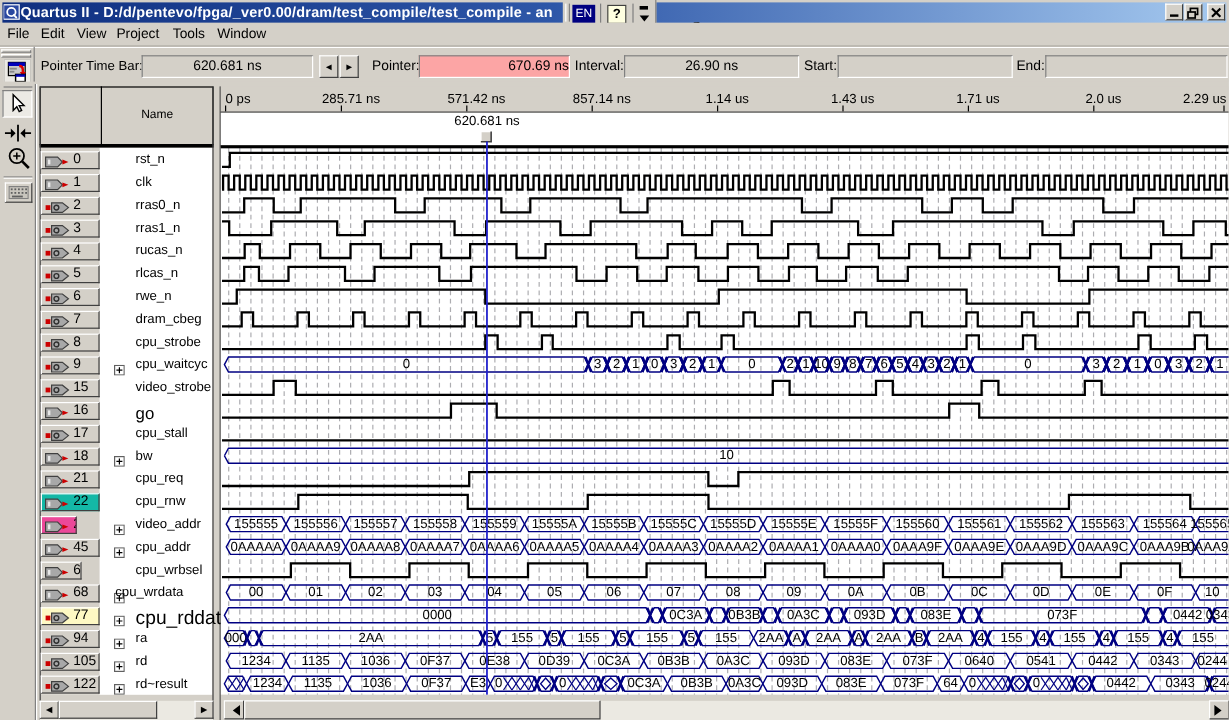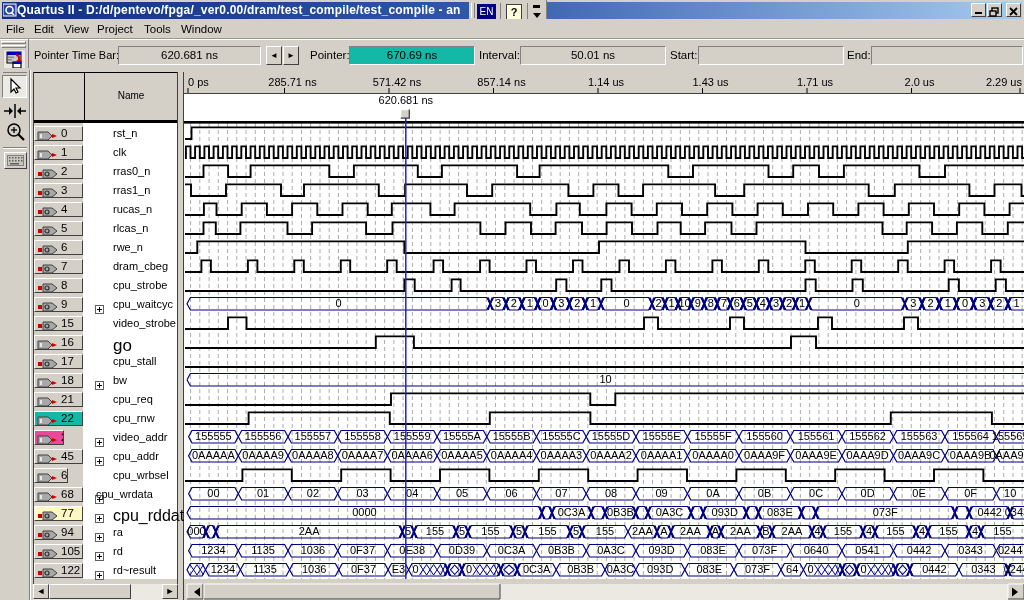--- a/index.html
+++ b/index.html
@@ -58,23 +58,23 @@
       <path d="M15,10 l-2.6,0 l2.6,3.6 l2.6,-3.6 z" fill="#dd0000"></path>
       <rect x="9" y="12" width="8" height="6" fill="#fff" stroke="#000" stroke-width="1.2"></rect>
       <rect x="9" y="12" width="8" height="2" fill="#0000bb"></rect>
     </svg></div>
 <div style="position:absolute;left:28px;top:39px;width:1px;height:32px;background:#808080"></div>
 <div style="position:absolute;left:34px;top:49px;font-size:11px">Pointer Time Bar:</div>
 <div style="position:absolute;left:118px;top:46px;width:143px;height:19px;background:#d4d0c8;border-top:1px solid #808080;border-left:1px solid #808080;border-bottom:1px solid #fff;border-right:1px solid #fff;box-sizing:border-box;text-align:center;font-size:11.5px;line-height:17px">620.681 ns</div>
 <div style="position:absolute;left:266px;top:46px;width:16px;height:19px;background:#d4d0c8;border:1px solid #fff;border-bottom-color:#404040;border-right-color:#404040;box-sizing:border-box;text-align:center;font-size:8px;line-height:17px">◄</div>
 <div style="position:absolute;left:283px;top:46px;width:16px;height:19px;background:#d4d0c8;border:1px solid #fff;border-bottom-color:#404040;border-right-color:#404040;box-sizing:border-box;text-align:center;font-size:8px;line-height:17px">►</div>
 <div style="position:absolute;left:310px;top:49px;font-size:11.5px">Pointer:</div>
-<div style="position:absolute;left:349px;top:46px;width:126px;height:19px;background:#14b8a6;border-top:1px solid #808080;border-left:1px solid #808080;border-bottom:1px solid #fff;border-right:1px solid #fff;box-sizing:border-box;text-align:center;font-size:11.5px;line-height:17px">670.69 ns</div>
+<div style="position:absolute;left:349px;top:46px;width:126px;height:19px;background:#fca5a5;border-top:1px solid #808080;border-left:1px solid #808080;border-bottom:1px solid #fff;border-right:1px solid #fff;box-sizing:border-box;text-align:right;font-size:11.5px;line-height:17px">670.69 ns</div>
 <div style="position:absolute;left:479px;top:49px;font-size:11.5px">Interval:</div>
-<div style="position:absolute;left:520px;top:46px;width:146px;height:19px;background:#d4d0c8;border-top:1px solid #808080;border-left:1px solid #808080;border-bottom:1px solid #fff;border-right:1px solid #fff;box-sizing:border-box;text-align:center;font-size:11.5px;line-height:17px">50.01 ns</div>
+<div style="position:absolute;left:520px;top:46px;width:146px;height:19px;background:#d4d0c8;border-top:1px solid #808080;border-left:1px solid #808080;border-bottom:1px solid #fff;border-right:1px solid #fff;box-sizing:border-box;text-align:center;font-size:11.5px;line-height:17px">26.90 ns</div>
 <div style="position:absolute;left:670px;top:49px;font-size:11.5px">Start:</div>
 <div style="position:absolute;left:698px;top:46px;width:146px;height:19px;background:#d4d0c8;border-top:1px solid #808080;border-left:1px solid #808080;border-bottom:1px solid #fff;border-right:1px solid #fff;box-sizing:border-box;text-align:center;font-size:11.5px;line-height:17px"></div>
 <div style="position:absolute;left:847px;top:49px;font-size:11.5px">End:</div>
 <div style="position:absolute;left:871px;top:46px;width:152px;height:19px;background:#d4d0c8;border-top:1px solid #808080;border-left:1px solid #808080;border-bottom:1px solid #fff;border-right:1px solid #fff;box-sizing:border-box;text-align:center;font-size:11.5px;line-height:17px"></div>
 
 <div style="position:absolute;left:0;top:68px;width:32px;height:532px;background:#d4d0c8"></div>
 <div style="position:absolute;left:29px;top:70px;width:1px;height:530px;background:#808080"></div>
 <div style="position:absolute;left:30px;top:70px;width:1px;height:530px;background:#fff"></div>
 <div style="position:absolute;left:3px;top:72px;width:24px;height:1px;background:#808080"></div>
 <div style="position:absolute;left:2px;top:75px;width:25px;height:23px;background:#eceae5;border:1px solid #808080;border-bottom-color:#fff;border-right-color:#fff;box-sizing:border-box">
@@ -231,21 +231,21 @@
   </div>
 <div style="position:absolute;left:113px;top:316.5px;font-size:11px;color:#000">video_strobe</div>
 <div style="position:absolute;left:34px;top:334.5px;width:49px;height:15.5px;background:#d4d0c8;border-top:1px solid #fff;border-left:1px solid #fff;border-right:1px solid #404040;border-bottom:1px solid #404040;box-sizing:border-box;overflow:hidden;white-space:nowrap">
 <span style="position:absolute;left:2px;top:1px"><svg width="22" height="12" viewBox="0 0 22 12">
         <path d="M1,2 h10 l4,4 l-4,4 h-10 z" fill="#a8a8a8" stroke="#404040" stroke-width="1"></path>
         <rect x="3" y="4" width="2" height="4" fill="#e8e8e8"></rect>
         <path d="M15,4 l5,2 l-5,2 z" fill="#cc0000"></path>
       </svg></span>
 <span style="position:absolute;left:26px;top:0.5px;font-size:11.5px">16</span>
   </div>
-<div style="position:absolute;left:113px;top:335.5px;font-size:17px;color:#000">go</div>
+<div style="position:absolute;left:113px;top:335.5px;font-size:14px;color:#000">go</div>
 <div style="position:absolute;left:34px;top:353.5px;width:49px;height:15.5px;background:#d4d0c8;border-top:1px solid #fff;border-left:1px solid #fff;border-right:1px solid #404040;border-bottom:1px solid #404040;box-sizing:border-box;overflow:hidden;white-space:nowrap">
 <span style="position:absolute;left:2px;top:1px"><svg width="22" height="12" viewBox="0 0 22 12">
         <rect x="1" y="4" width="4" height="4" fill="#cc0000"></rect>
         <path d="M6,2 h9 l5,4 l-5,4 h-9 z" fill="#a8a8a8" stroke="#404040" stroke-width="1"></path>
         <circle cx="10" cy="6" r="2" fill="none" stroke="#303030" stroke-width="1.2"></circle>
       </svg></span>
 <span style="position:absolute;left:26px;top:0.5px;font-size:11.5px">17</span>
   </div>
 <div style="position:absolute;left:113px;top:354.5px;font-size:11px;color:#000">cpu_stall</div>
 <div style="position:absolute;left:34px;top:372.5px;width:49px;height:15.5px;background:#d4d0c8;border-top:1px solid #fff;border-left:1px solid #fff;border-right:1px solid #404040;border-bottom:1px solid #404040;box-sizing:border-box;overflow:hidden;white-space:nowrap">

